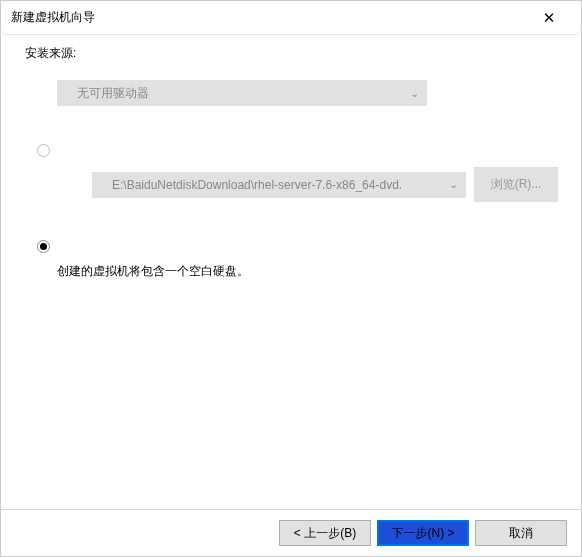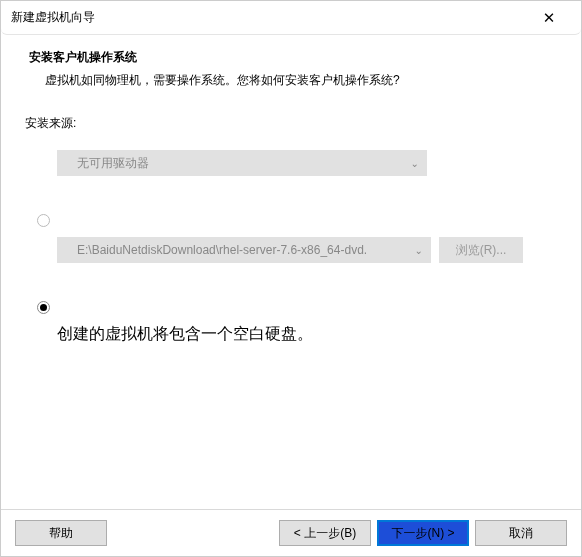--- a/index.html
+++ b/index.html
@@ -95,37 +95,37 @@
     display: flex;
     align-items: center;
     justify-content: space-between;
     height: 26px;
     background: #e1e1e1;
     color: #888;
     padding: 0 8px 0 20px;
     font-size: 12px;
     width: 370px;
   }
-  .dropdown.wide { width: 374px; }
+  .dropdown.wide { width: 374px; margin-left: 35px; }
   .dropdown-text { white-space: nowrap; overflow: hidden; text-overflow: ellipsis; }
   .dropdown-arrow { font-size: 10px; color: #888; }
   .browse-btn {
-    height: 26px;
+    height: 35px;
     width: 84px;
     background: #e1e1e1;
     color: #999;
     border: none;
     font-size: 12px;
     display: inline-flex;
     align-items: center;
     justify-content: center;
   }
   .note {
     margin: 10px 0 0 32px;
-    font-size: 16px;
+    font-size: 12px;
   }
   .footer {
     border-top: 1px solid #d9d9d9;
     padding: 10px 14px;
     display: flex;
     gap: 6px;
     align-items: center;
   }
   .footer-spacer { flex: 1; }
   .btn {
@@ -150,24 +150,20 @@
 
 <div class="window">
 
   <div class="titlebar">
     <span class="titlebar-title">新建虚拟机向导</span>
     <div class="close-btn">
       <span>✕</span>
     </div>
   </div>
 
-  <div class="header">
-    <div class="header-title">安装客户机操作系统</div>
-    <div class="header-desc">虚拟机如同物理机，需要操作系统。您将如何安装客户机操作系统?</div>
-  </div>
 
   <div class="content">
     <div class="section-label">安装来源:</div>
 
     <div class="option-group">
       <div class="subcontrol">
         <div class="dropdown">
           <span class="dropdown-text">无可用驱动器</span>
           <span class="dropdown-arrow">⌄</span>
         </div>
@@ -192,23 +188,20 @@
     <div class="option-group">
       <div class="option-row">
         <span class="radio selected"></span>
       </div>
       <div class="note">创建的虚拟机将包含一个空白硬盘。</div>
     </div>
 
   </div>
 
   <div class="footer">
-    <div class="btn">
-      <span>帮助</span>
-    </div>
     <div class="footer-spacer"></div>
     <div class="btn">
       <span>&lt; 上一步(B)</span>
     </div>
     <div class="btn primary">
       <span>下一步(N) &gt;</span>
     </div>
     <div class="btn">
       <span>取消</span>
     </div>

